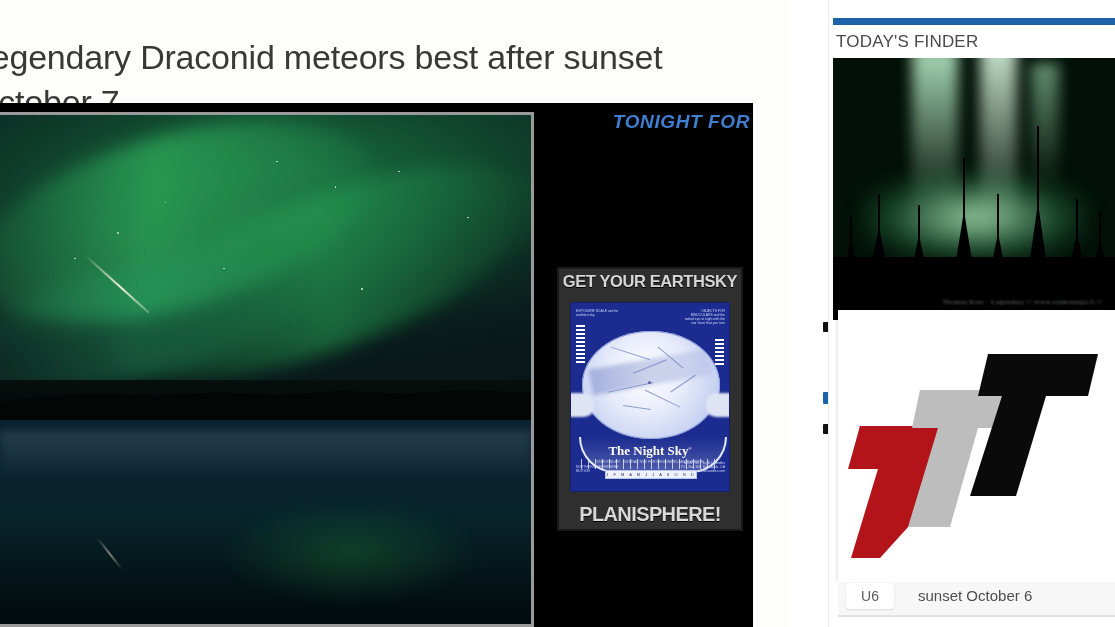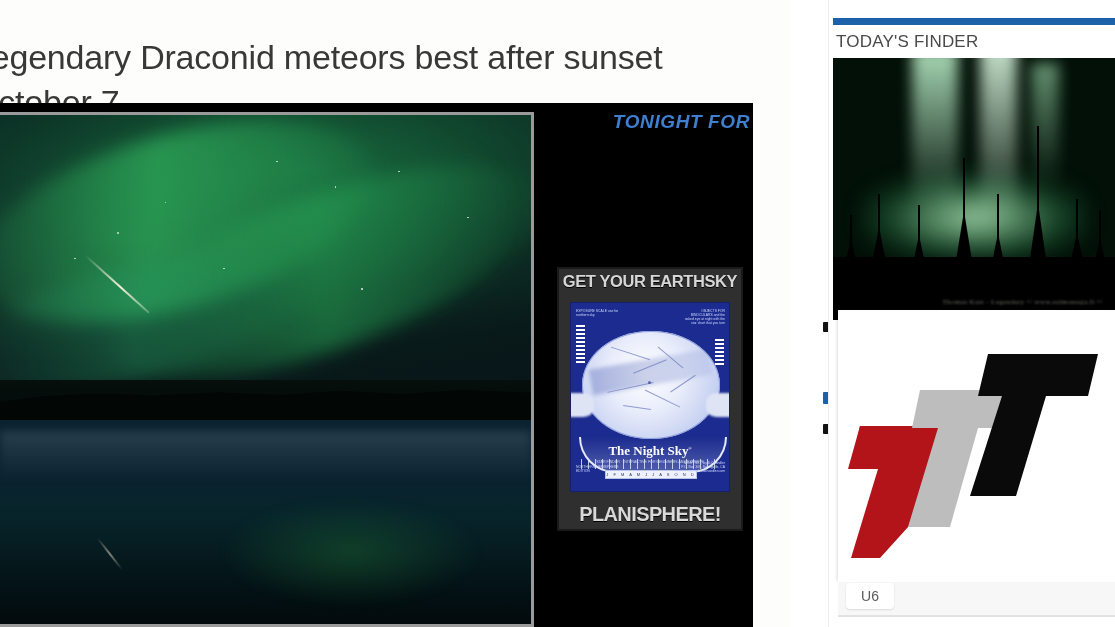--- a/index.html
+++ b/index.html
@@ -397,14 +397,15 @@
       </g>
       <g>
         <polygon points="142,26 252,26 242,68 200,68 170,168 124,168 156,68 132,68" fill="#0A0A0A"></polygon>
       </g>
     </svg>
   </div>
 </div>
 
 <div id="caption-row">
   <div id="caption-tag">U6</div>
+  <div id="caption-text">sunset October 6</div>
 </div>
 <div id="caption-rule"></div>
 
 </body></html>

